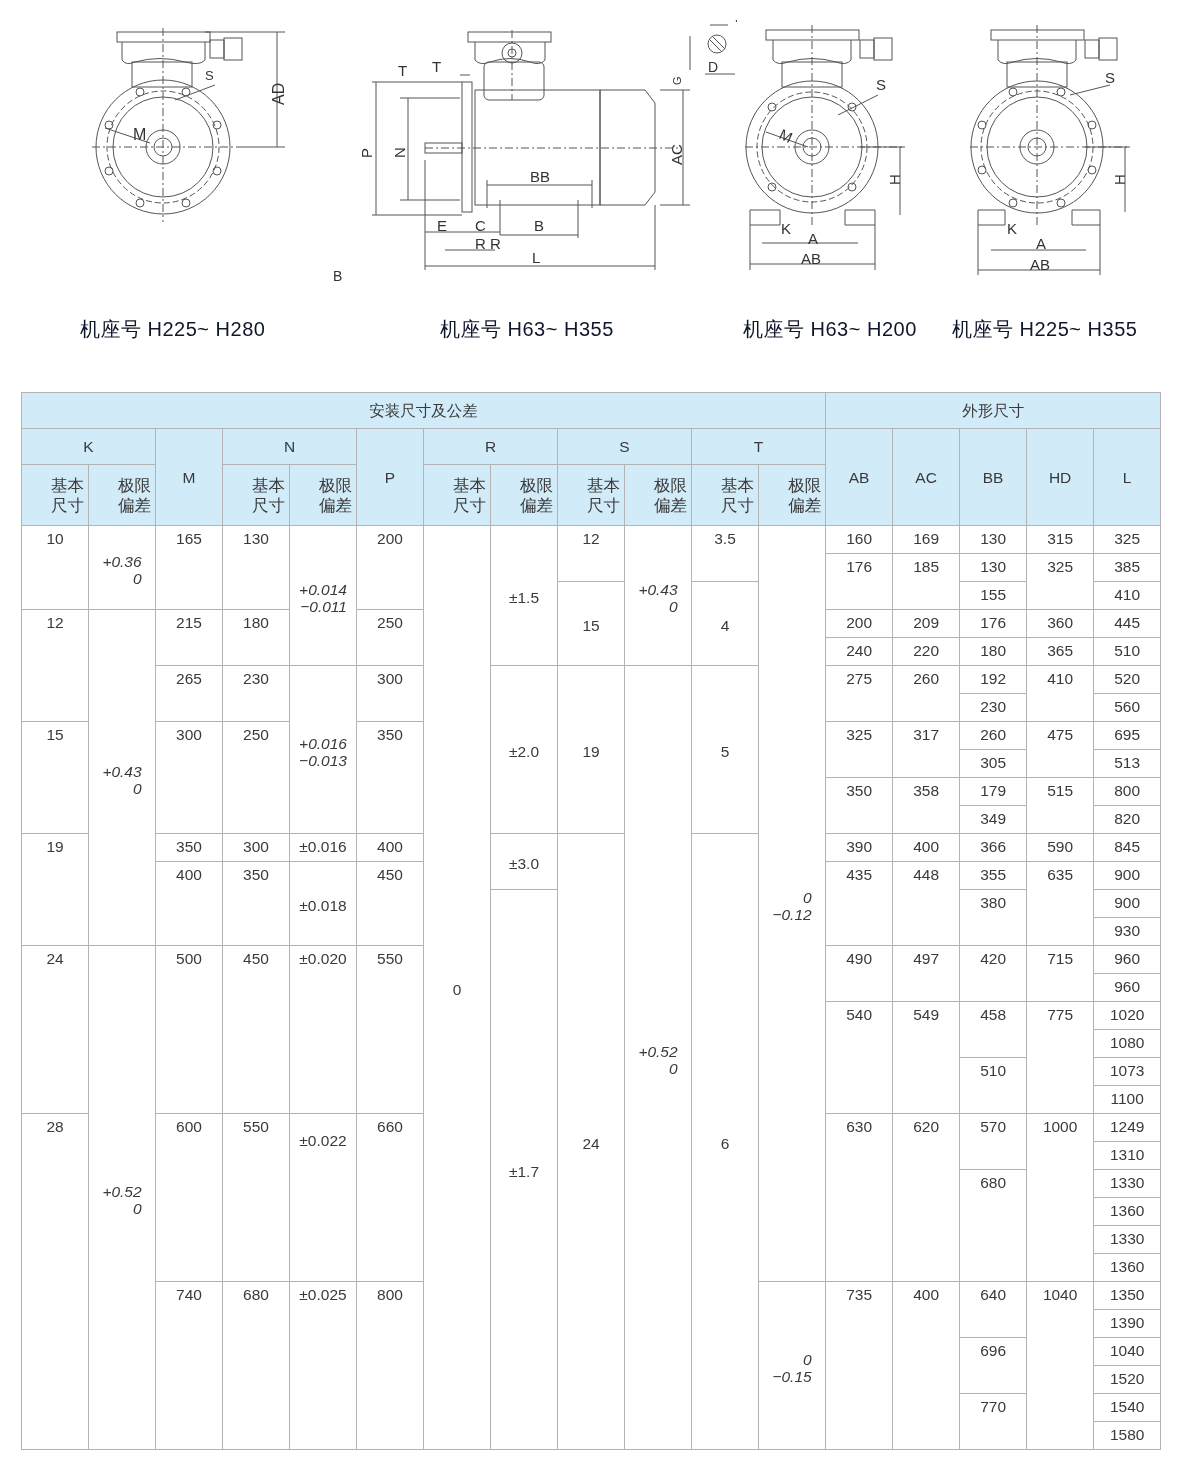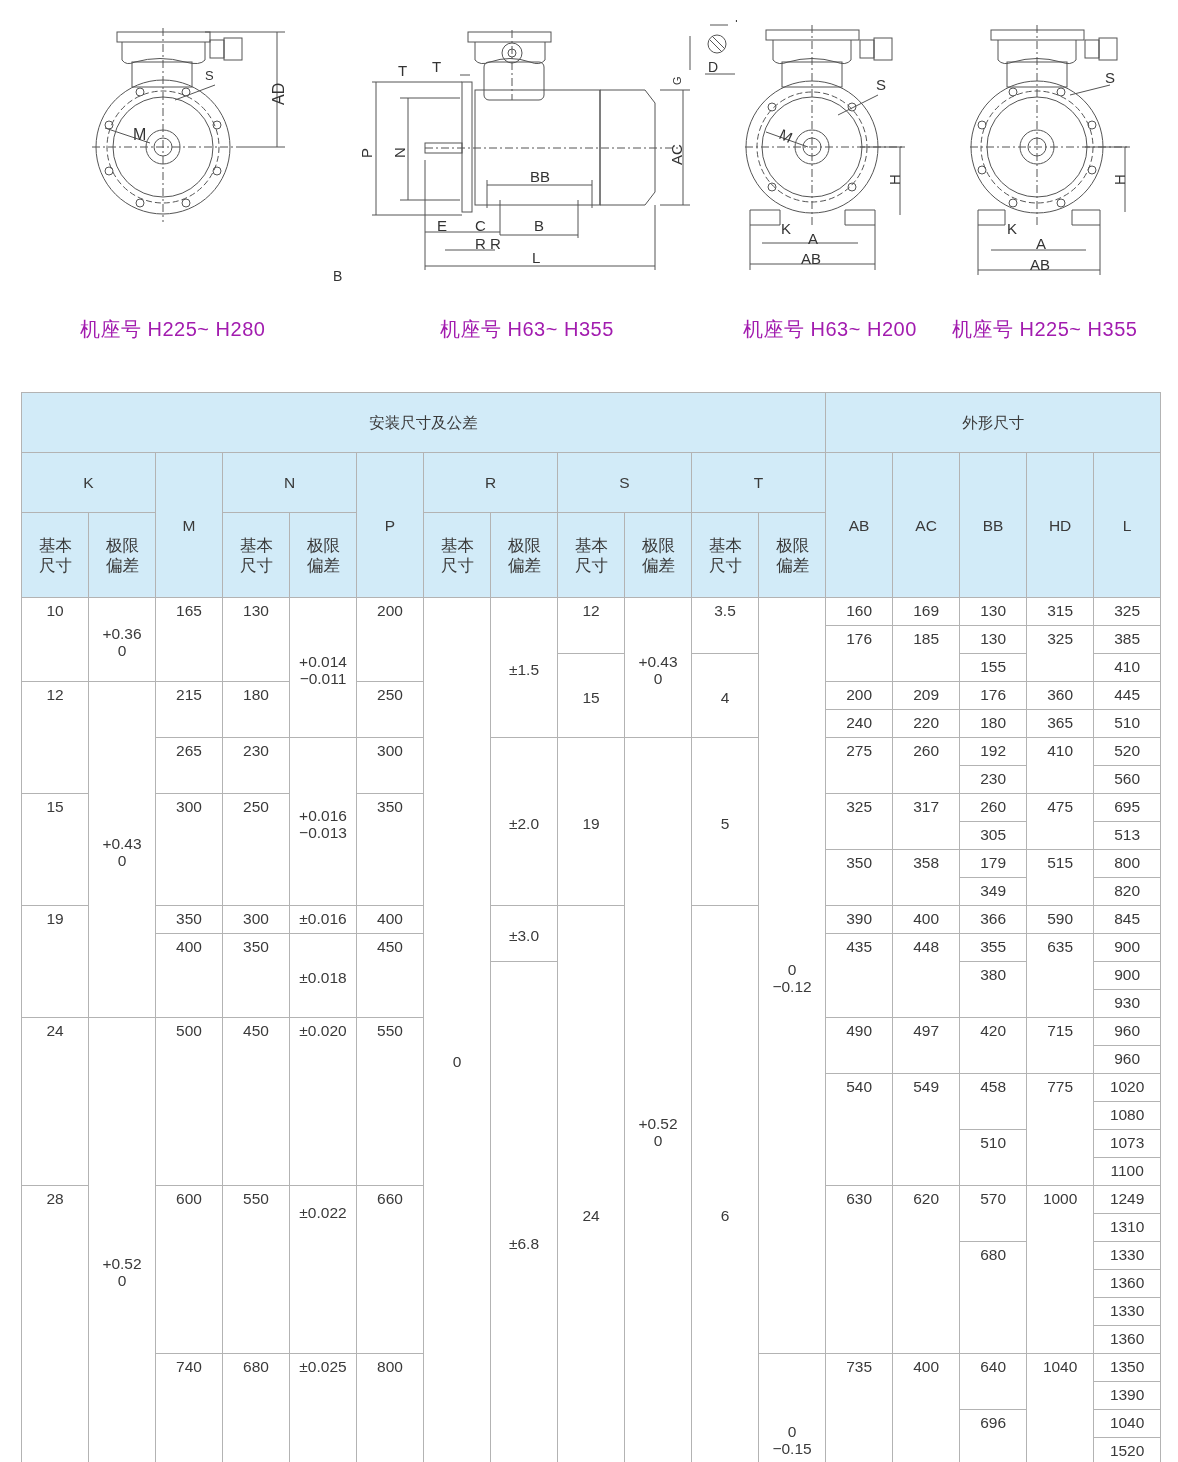--- a/index.html
+++ b/index.html
@@ -1,31 +1,31 @@
 <!DOCTYPE html>
 <html><head>
 <meta charset="utf-8">
 <style>
   html, body { margin: 0; padding: 0; background: #ffffff; }
   body { width: 1178px; height: 1462px; position: relative; overflow: hidden;
          font-family: "Liberation Sans", "DejaVu Sans", sans-serif; color: #333; }
   .drawing { position: absolute; }
-  .caption { position: absolute; top: 316px; font-size: 20px; color: #a21caf; letter-spacing: 0.5px; white-space: nowrap; }
+  .caption { position: absolute; top: 316px; font-size: 20px; color: #0f172a; letter-spacing: 0.5px; white-space: nowrap; }
   .stray-label { position: absolute; left: 333px; top: 268px; font-size: 14px; color: #333; }
   table.spec { position: absolute; left: 21px; top: 392px; border-collapse: collapse; table-layout: fixed; width: 1138px; }
   table.spec td, table.spec th { border: 1px solid #b3b3b3; font-size: 15.5px; color: #3a3a3a; font-weight: normal;
          text-align: center; vertical-align: top; padding: 4px 2px 0 2px; line-height: 17px; overflow: hidden; }
-  table.spec th { background: #d2ebf8; vertical-align: middle; padding: 16px; }
+  table.spec th { background: #d2ebf8; vertical-align: middle; padding: 4px; }
   table.spec thead tr.h1 th { height: 27px; }
   table.spec thead tr.h2 th { height: 27px; }
   table.spec thead tr.h3 th { height: 52px; line-height: 20px; font-size: 16.5px; text-align: right; }
   table.spec tbody td { height: 23px; }
   table.spec tbody tr { height: 27.2px; }
   .v-mid { vertical-align: middle !important; }
-  .stack { display: inline-block; text-align: center; }
+  .stack { display: inline-block; text-align: right; font-style: italic; }
 </style>
 </head>
 <body>
 
 <svg class="drawing" style="left:90px;top:20px" width="200" height="210" viewBox="90 20 200 210" fill="none" stroke="#555" stroke-width="1">
   <rect x="117" y="32" width="93" height="10"></rect>
   <path d="M122 42 L122 60 Q126 66 135 62 Q160 55 185 62 Q200 66 205 60 L205 42"></path>
   <rect x="132" y="62" width="60" height="25"></rect>
   <rect x="210" y="40" width="14" height="18"></rect>
     <rect x="224" y="38" width="18" height="22"></rect>
@@ -379,21 +379,21 @@
       <td rowspan="3" class="v-mid">±0.018</td>
       <td rowspan="3">450</td>
       <td rowspan="3">435</td>
       <td rowspan="3">448</td>
       <td>355</td>
       <td rowspan="3">635</td>
       <td>900</td>
     </tr>
 
     <tr>
-      <td rowspan="20" class="v-mid">±6.8</td>
+      <td rowspan="20" class="v-mid">±1.7</td>
       <td rowspan="2">380</td>
       <td>900</td>
     </tr>
 
     <tr>
       <td>930</td>
     </tr>
 
     <tr>
       <td rowspan="6">24</td>

